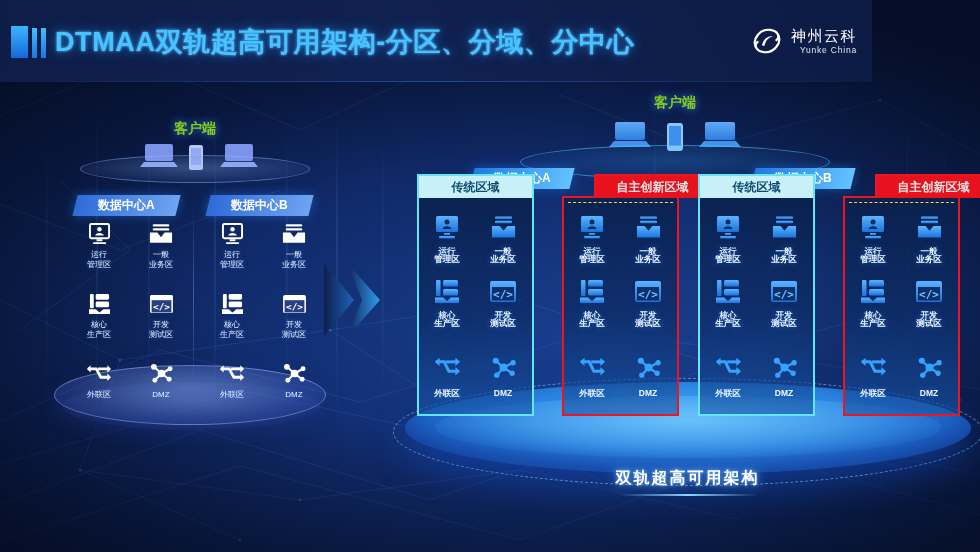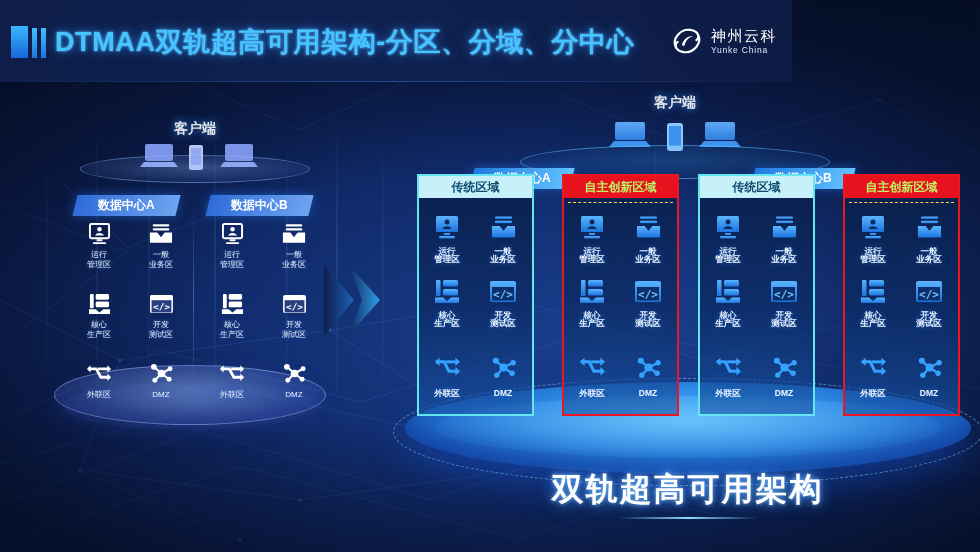--- a/index.html
+++ b/index.html
@@ -22,22 +22,23 @@
   #bg-mesh { position:absolute; inset:0; opacity:.55; }
   #bg-vign {
     position:absolute; inset:0;
     background:radial-gradient(ellipse 70% 60% at 50% 55%, rgba(0,0,0,0) 40%, rgba(3,9,26,.72) 100%);
   }
   
   #bg-streaks { position:absolute; inset:0; opacity:.40; }
 
   
   #titlebar {
-    position:absolute; left:0; top:0; width:792px; height:82px; z-index:6;
+    position:absolute; left:0; top:0; width:872px; height:82px; z-index:6;
     background:linear-gradient(90deg, rgba(14,30,74,.96) 0%, rgba(17,35,84,.90) 45%, rgba(13,28,70,.92) 100%);
+    text-align:right;
   }
   #titlebar:after{
     content:""; position:absolute; left:0; right:0; bottom:0; height:1px;
     background:linear-gradient(90deg, rgba(60,130,230,.0), rgba(70,150,255,.35), rgba(60,130,230,.0));
   }
   #title-bars { position:absolute; left:11px; top:26px; display:flex; align-items:flex-end; gap:4px; height:32px; }
   .tb-bar { background:linear-gradient(180deg,#3bb6ff,#1668d8); }
   .tb-b1 { width:17px; height:32px; }
   .tb-b2 { width:5px;  height:30px; background:linear-gradient(180deg,#3fc0ff,#1c74e0); }
   .tb-b3 { width:5px;  height:30px; background:linear-gradient(180deg,#3fc0ff,#1c74e0); }
@@ -51,21 +52,21 @@
 
   
   #logo { position:absolute; right:15px; top:24px; display:flex; align-items:center; gap:7px; }
   #logo-mark { width:34px; height:34px; }
   #logo-txt { line-height:1; }
   #logo-cn { font-size:15px; font-weight:normal; color:#fff; letter-spacing:1.5px; }
   #logo-en { font-size:8.5px; color:#dfe9f7; letter-spacing:.8px; margin-top:3px; }
 
   
   .client-label {
-    position:absolute; font-size:14px; color:#e5e5e5; font-weight:bold;
+    position:absolute; font-size:14px; color:#84cc16; font-weight:bold;
     text-shadow:0 0 8px rgba(60,150,255,.8); white-space:nowrap;
   }
   .dc-badge {
     position:absolute; height:21px; display:flex; align-items:center; justify-content:center;
     font-size:12px; font-weight:bold; color:#ffffff; white-space:nowrap;
     transform:skewX(-14deg);
     box-shadow:0 0 10px rgba(40,130,255,.45);
   }
   .dc-badge > span { transform:skewX(14deg); display:block; }
 
@@ -142,34 +143,34 @@
     background:linear-gradient(180deg, rgba(10,33,78,.88) 0%, rgba(13,45,104,.80) 55%, rgba(24,86,170,.62) 100%);
   }
   .zone-trad { border:2px solid #63e6f0; left:0; }
   .zone-inno { border:2px solid #ef1520; left:145px; }
   .zone-hdr {
     position:absolute; left:-2px; top:-24px; width:117px; height:24px;
     display:flex; align-items:center; justify-content:center;
     font-size:12px; font-weight:bold; white-space:nowrap;
   }
   .zone-hdr-trad { background:#c8f0f8; color:#0c4a6e; border:2px solid #63e6f0; border-bottom:none; }
-  .zone-hdr-inno { background:#e8121e; color:#bef264; border:2px solid #ef1520; border-bottom:none; }
+  .zone-hdr-inno { background:#e8121e; color:#e5e5e5; border:2px solid #ef1520; border-bottom:none;margin-left:32px; }
   .zone-dash { position:absolute; left:4px; right:4px; top:4px; height:0; border-top:1px dashed #ffd24a; }
   .z-grid { position:absolute; left:0; top:14px; width:113px; }
   .z-cell { float:left; width:56px; text-align:center; height:64px; }
   .z-ico { height:30px; display:flex; align-items:center; justify-content:center; }
   .z-cap { font-size:8.5px; line-height:10px; color:#eef6ff; margin-top:4px; font-weight:bold;
            text-shadow:0 0 6px rgba(30,110,220,.8); }
   .z-cap-lo { margin-top:-2px; }
 
   #right-title {
     position:absolute; left:0; width:585px; top:386px; text-align:center;
   }
   #rt-cn {
-    font-size:32px; font-weight:bold; color:#ffffff; letter-spacing:2px;
+    font-size:16px; font-weight:bold; color:#ffffff; letter-spacing:2px;
     text-shadow:0 0 14px rgba(70,160,255,.9), 0 0 4px rgba(160,215,255,.8);
   }
   #rt-en {
     margin-top:6px; font-size:11.5px; letter-spacing:1.1px; color:#e8f2ff;
     font-family:"DejaVu Sans Mono","Liberation Mono",monospace;
     text-shadow:0 0 8px rgba(60,150,255,.7);
   }
   #rt-underline {
     margin:5px auto 0; width:140px; height:2px;
     background:linear-gradient(90deg, rgba(80,180,255,0), #8fd8ff, rgba(80,180,255,0));

